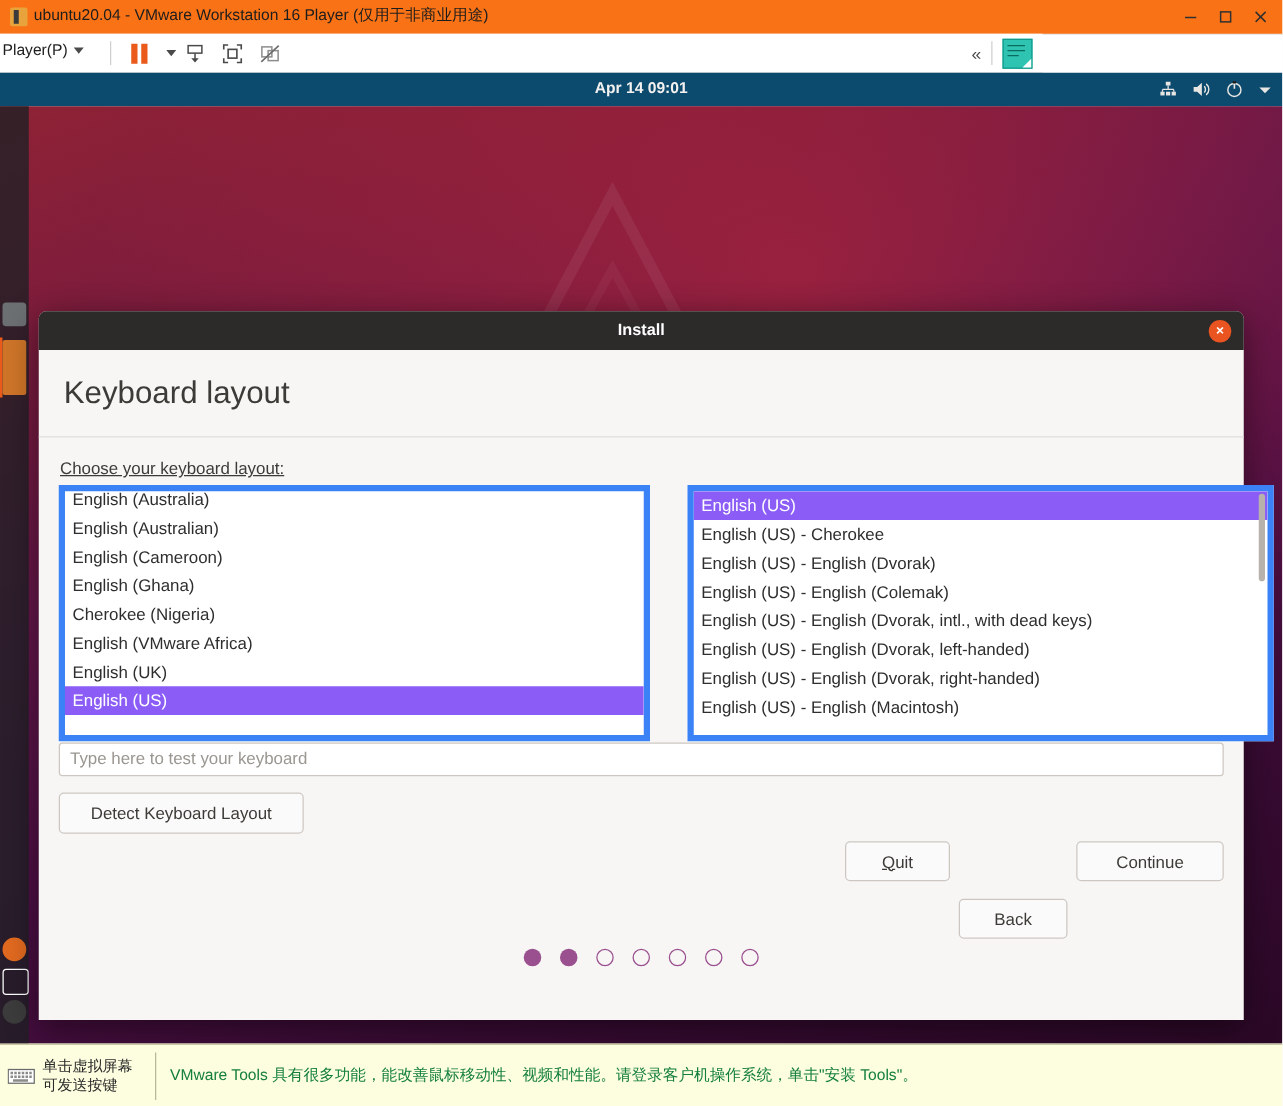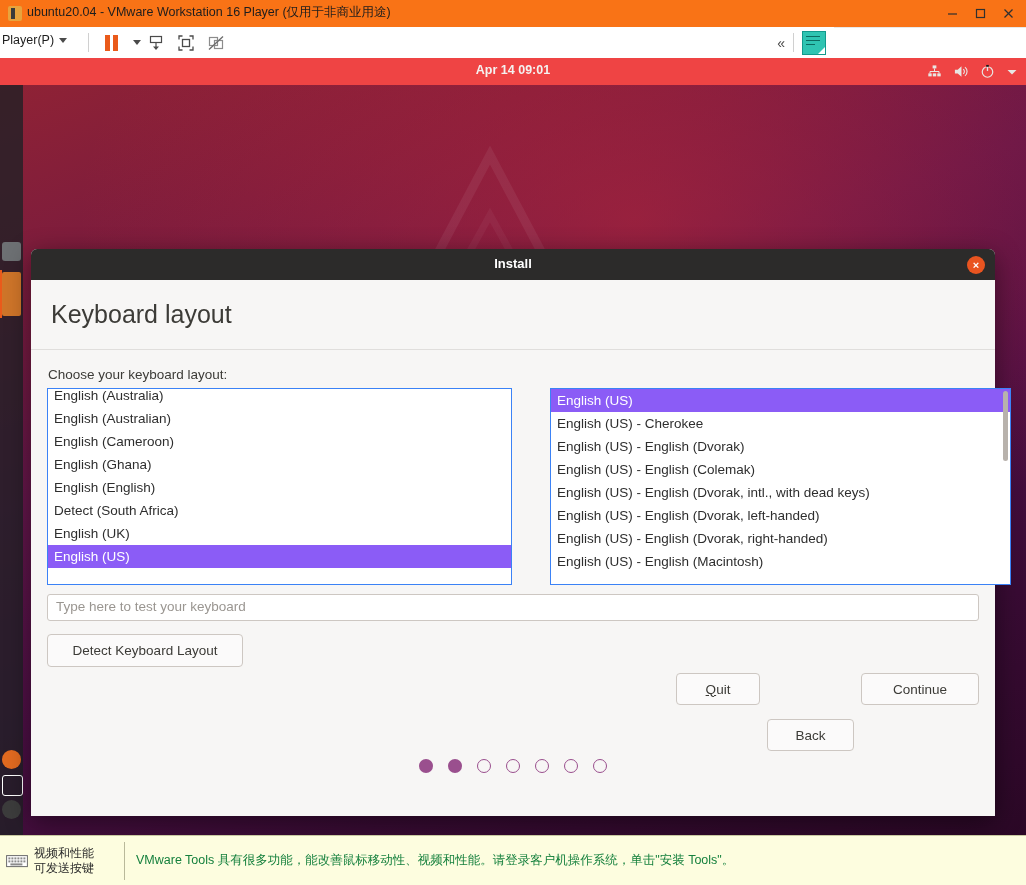--- a/index.html
+++ b/index.html
@@ -66,21 +66,21 @@
   }
   .tb-note i { position:absolute; left:3px; display:block; height:1.5px; background:#0c6b61; }
 
   
   .guest {
     position: absolute; left: 0; top: 58px; width: 1026px; height: 777px;
     overflow: hidden;
   }
   .gnome-topbar {
     position: absolute; left: 0; top: 0; width: 1026px; height: 27px;
-    background: #ef4444; color: #f2f2f2;
+    background: #0c4a6e; color: #f2f2f2;
   }
   .gnome-clock {
     position: absolute; left: 0; right: 0; top: 5px; text-align: center;
     font-size: 12.5px; font-weight: bold; color: #f4f2f0;
   }
   .gnome-tray { position: absolute; right: 8px; top: 0; height: 27px; display: flex; align-items: center; gap: 11px; }
   .gnome-tray svg { display: block; }
 
   .desktop {
     position: absolute; left: 0; top: 27px; width: 1026px; height: 750px;
@@ -123,26 +123,26 @@
     position: absolute; left: 0; top: 31px; width: 964px; height: 69px;
     border-bottom: 1px solid #e0dedc;
   }
   .dlg-h1 {
     position: absolute; left: 20px; top: 20px;
     font-size: 25px; color: #3c3b37; font-weight: normal;
   }
   .dlg-body { position: absolute; left: 0; top: 100px; width: 964px; height: 467px; }
 
   .field-label {
-    position: absolute; left: 17px; top: 18px; font-size: 13.5px; color: #3c3b37;
+    position: absolute; left: 17px; top: 18px; font-size: 13.5px; color: #3c3b37; text-decoration: underline;
   }
 
   .listbox {
     position: absolute; top: 39px; height: 195px;
-    background: #ffffff; border: 1px solid #3b82f6; overflow: hidden;
+    background: #ffffff; border: 5px solid #3b82f6; overflow: hidden;
   }
   .listbox.left  { left: 16px;  width: 463px; }
   .listbox.right { left: 519px; width: 459px; }
   .list-scroll { position: absolute; left: 0; width: 100%; }
   .li {
     height: 23px; line-height: 23px; padding-left: 6px;
     font-size: 13.5px; color: #2e2e2e; white-space: nowrap; overflow: hidden;
   }
   .li.sel { background: #8b5cf6; color: #ffffff; }
   .vscroll {
@@ -325,22 +325,22 @@
       <div class="dlg-body">
 
         <div class="field-label">Choose your keyboard layout:</div>
 
         <div class="listbox left">
           <div class="list-scroll" id="left-list" style="top:-5px;">
               <div class="li">English (Australia)</div>
               <div class="li">English (Australian)</div>
               <div class="li">English (Cameroon)</div>
               <div class="li">English (Ghana)</div>
-              <div class="li">English (English)</div>
-              <div class="li">Detect (South Africa)</div>
+              <div class="li">Cherokee (Nigeria)</div>
+              <div class="li">English (VMware Africa)</div>
               <div class="li">English (UK)</div>
               <div class="li sel">English (US)</div>
             </div>
         </div>
 
         <div class="listbox right">
           <div class="list-scroll" id="right-list" style="top:0px;">
               <div class="li sel">English (US)</div>
               <div class="li">English (US) - Cherokee</div>
               <div class="li">English (US) - English (Dvorak)</div>
@@ -394,21 +394,21 @@
           <rect x="2.4" y="7.4" width="2" height="2"></rect>
             <rect x="5.4" y="7.4" width="2" height="2"></rect>
           <rect x="8.4" y="7.4" width="2" height="2"></rect>
             <rect x="11.4" y="7.4" width="2" height="2"></rect>
           <rect x="14.4" y="7.4" width="2" height="2"></rect>
             <rect x="17.4" y="7.4" width="2" height="2"></rect>
           <rect x="4.4" y="10.4" width="12" height="2"></rect>
         </g>
       </svg>
       <span class="txt">
-        <span>视频和性能</span><br>
+        <span>单击虚拟屏幕</span><br>
         <span>可发送按键</span>
       </span>
     </div>
     <div class="tools-divider"></div>
     <div class="tools-msg">VMware Tools 具有很多功能，能改善鼠标移动性、视频和性能。请登录客户机操作系统，单击"安装 Tools"。</div>
 
   </div>
 
 </div>
 

